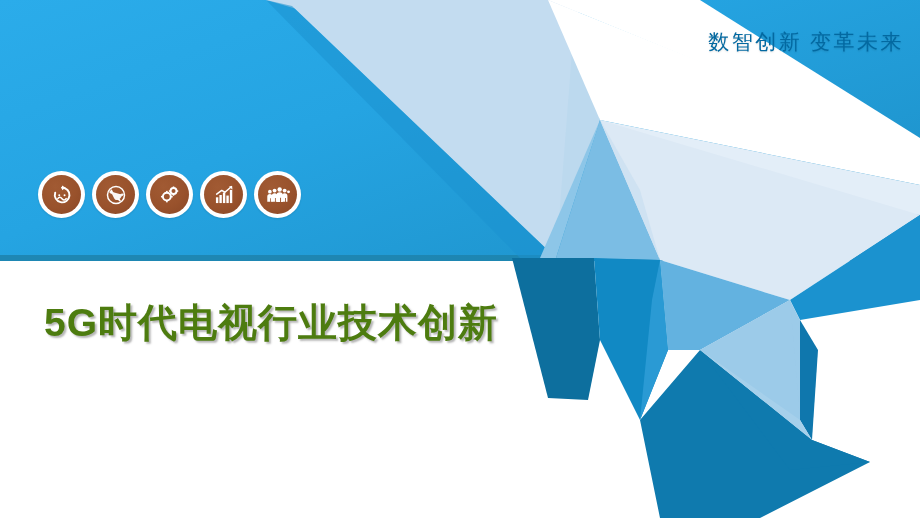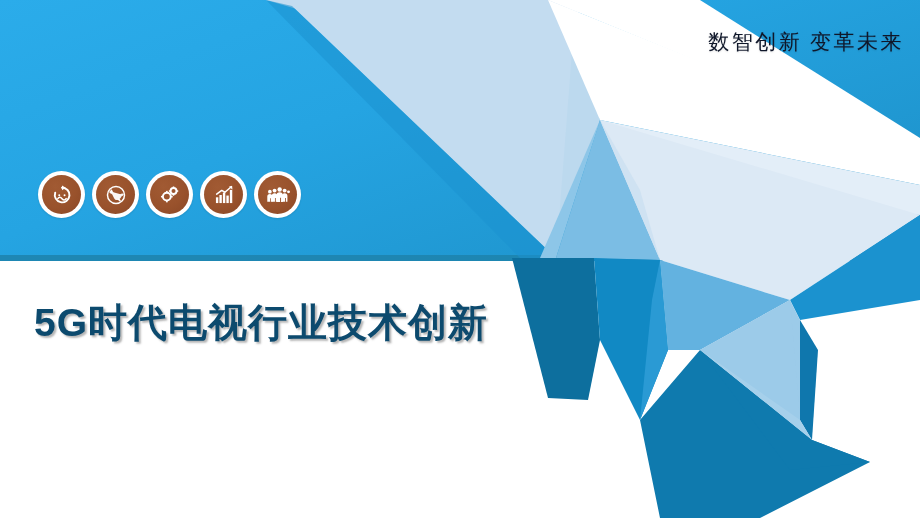--- a/index.html
+++ b/index.html
@@ -36,21 +36,21 @@
     position: absolute;
     left: 0; top: 0;
     width: 920px;
     height: 518px;
   }
   
   #tagline {
     position: absolute;
     right: 16px;
     top: 28px;
-    color: #0f172a;
+    color: #0369a1;
     font-family: "Liberation Serif", serif;
     font-size: 21px;
     letter-spacing: 2.5px;
     white-space: nowrap;
     text-shadow: 0 1px 2px rgba(0,0,0,.12);
   }
   
   #icon-row {
     position: absolute;
     left: 38px;
@@ -75,25 +75,25 @@
     border-radius: 50%;
     background: radial-gradient(circle at 35% 30%, #a15a33 0%, #99522c 55%, #8a4726 100%);
     display: flex;
     align-items: center;
     justify-content: center;
   }
   .icon-disc svg { display: block; }
   
   #title {
     position: absolute;
-    left: 34px;
+    left: 44px;
     top: 296px;
     font-size: 39px;
     font-weight: bold;
-    color: #0c4a6e;
+    color: #4d7c0f;
     letter-spacing: 1px;
     white-space: nowrap;
     text-shadow: 2px 2px 2px rgba(120,120,120,.55);
   }
 </style>
 </head>
 <body>
 
 <div id="slide">
 

